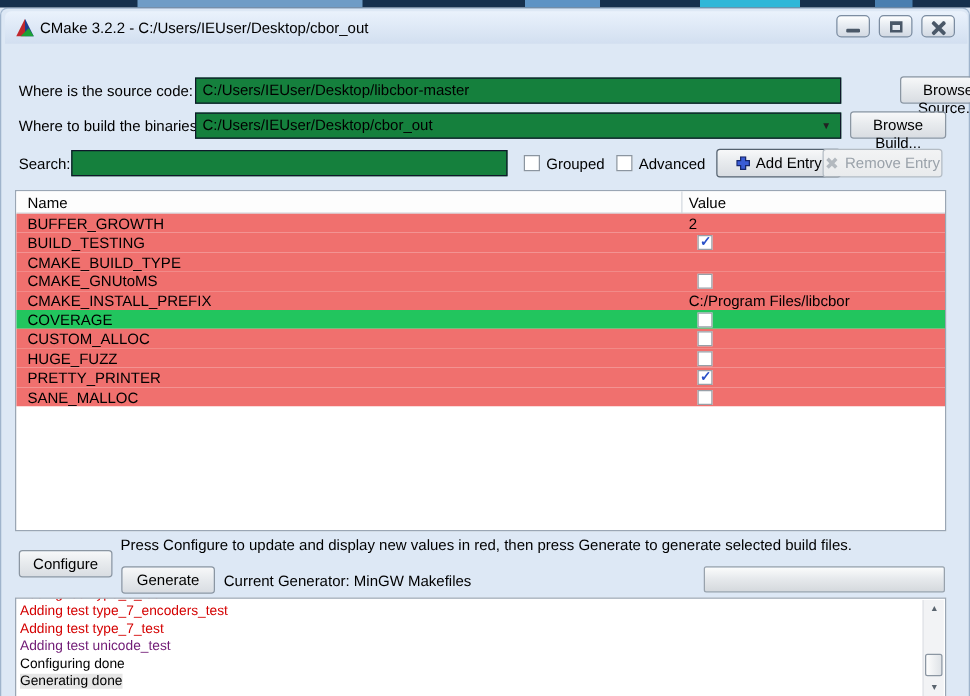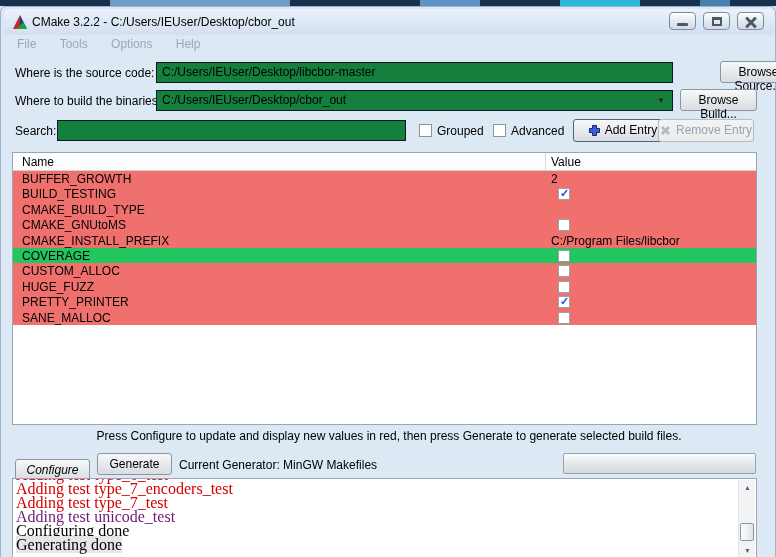--- a/index.html
+++ b/index.html
@@ -69,21 +69,21 @@
 
   .progress { position:absolute; left:562px; top:452px; width:193px; height:21px;
               border:1px solid #98a2ac; border-radius:2px;
               background:linear-gradient(#fbfcfc,#e7eaed 45%,#d5d9dd); }
   .progress-fill { position:absolute; left:0; top:0; bottom:0; background:#39c148; width:0; }
 
   
   .log { position:absolute; left:11px; top:477px; width:745px; height:80px;
          background:#fff; border:1px solid #9aa6b4; overflow:hidden; }
   .log-lines { position:absolute; left:3px; top:-11px; right:20px;
-               font-family:Liberation Serif, serif; font-size:16px; line-height:14px; }
+               font-family:Liberation Sans, sans-serif; font-size:11px; line-height:14px; }
   .logline { white-space:nowrap; }
   .logline .hl { background:#e6e6e6; }
 
   .scrollbar { position:absolute; right:1px; top:1px; width:17px; height:78px; background:#f2f3f5; border-left:1px solid #dfe2e6; }
   .scroll-btn { position:absolute; left:0; width:17px; height:15px; text-align:center; color:#5a646e; font-size:7px; padding-top:4px; }
   .scroll-up { top:0; }
   .scroll-down { bottom:0; }
   .scroll-thumb { position:absolute; left:1px; top:43px; width:14px; height:18px;
                   border:1px solid #8b96a2; border-radius:2px;
                   background:linear-gradient(90deg,#fdfdfd,#dfe3e7); }
@@ -116,26 +116,20 @@
         <span class="winbtn">
             <span class="g-max"></span>
           </span>
         <span class="winbtn">
             <span class="g-x1"></span>
             <span class="g-x2"></span>
           </span>
       </span>
     </div>
 
-    <div class="menubar">
-      <span class="menu-item">File</span>
-      <span class="menu-item">Tools</span>
-      <span class="menu-item">Options</span>
-      <span class="menu-item">Help</span>
-    </div>
 
     <span class="label" style="left:14px;top:59px;">Where is the source code:</span>
     <div class="tinput" style="left:155px;top:55px;width:517px;height:21px;">C:/Users/IEUser/Desktop/libcbor-master</div>
     <div class="btn" style="left:719px;top:54px;width:77px;height:22px;">Browse Source...</div>
 
     <span class="label" style="left:14px;top:87px;">Where to build the binaries:</span>
     <div class="tinput" style="left:155px;top:83px;width:517px;height:21px;">
       <span>C:/Users/IEUser/Desktop/cbor_out</span>
       <span class="combo-arrow">▼</span>
     </div>
@@ -217,21 +211,21 @@
             <span class="tname">SANE_MALLOC</span>
             <span class="tvalue">
               <span class="vcheck"></span>
             </span>
           </div>
         </div>
     </div>
 
     <div class="hint" style="top:422px;">Press Configure to update and display new values in red, then press Generate to generate selected build files.</div>
 
-    <div class="btn" style="left:14px;top:452px;width:75px;height:22px;font-style:italic;">Configure</div>
+    <div class="btn" style="left:14px;top:433px;width:75px;height:22px;">Configure</div>
     <div class="btn" style="left:96px;top:446px;width:75px;height:22px;">Generate</div>
     <span class="label" style="left:178px;top:451px;">Current Generator: MinGW Makefiles</span>
     <div class="progress" style="top:446px;">
       <div class="progress-fill" style="width: 0%;"></div>
     </div>
 
     <div class="log" style="top:471px;">
       <div class="log-lines">
           <div class="logline" style="color: rgb(212, 0, 0);"><span>Adding test type_6_test</span></div>
           <div class="logline" style="color: rgb(212, 0, 0);"><span>Adding test type_7_encoders_test</span></div>

